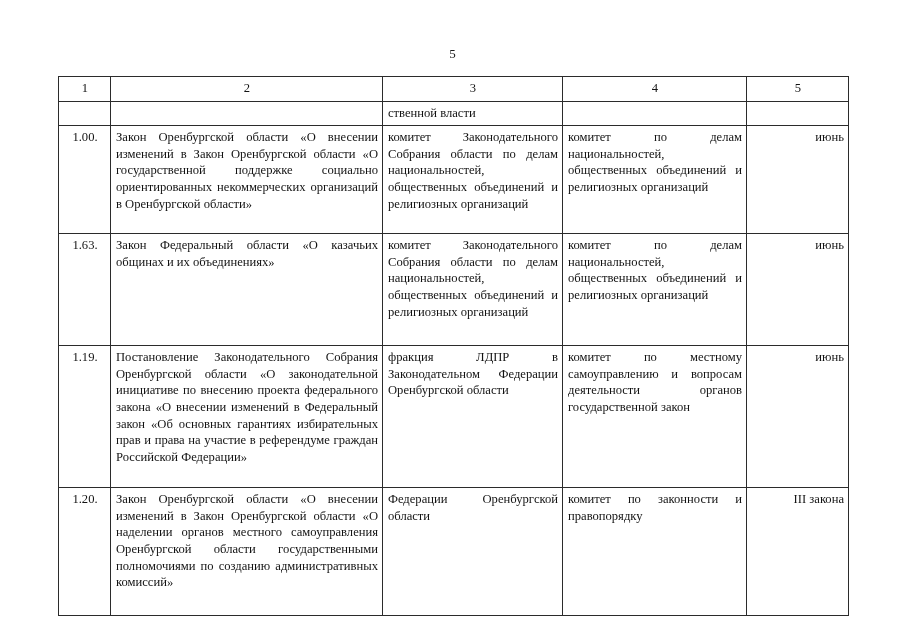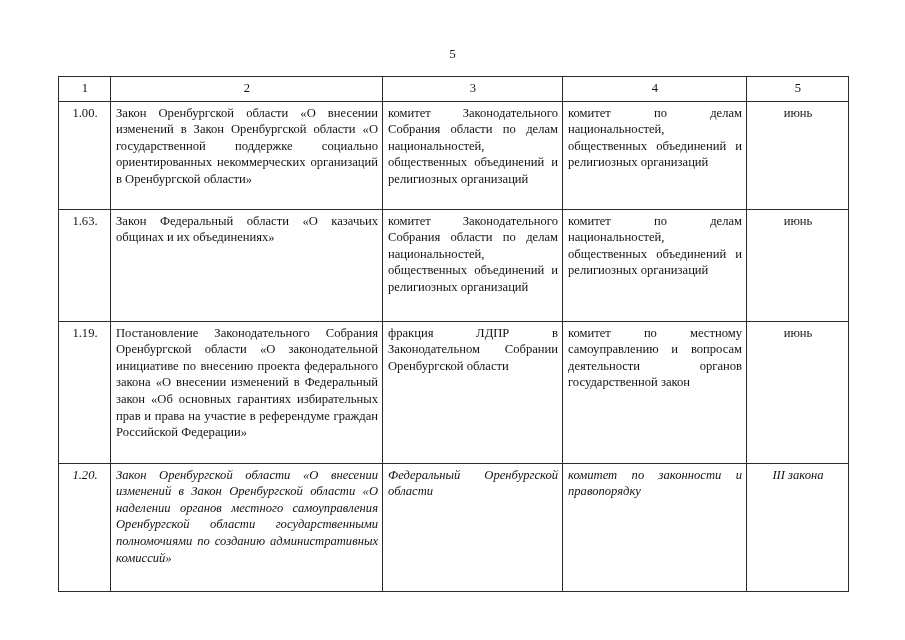--- a/index.html
+++ b/index.html
@@ -69,32 +69,32 @@
   td.num {
     padding-top: 5px;
     white-space: nowrap;
   }
   td.body {
     text-align: justify;
     text-align-last: left;
     hyphens: manual;
   }
   td.term {
-    text-align: center;
+    text-align: right;
     padding-top: 5px;
     white-space: nowrap;
   }
   .r-cont td {
     padding-top: 2px;
     padding-bottom: 2px;
   }
   .r117 td { height: 100px; }
   .r118 td { height: 104px; }
   .r119 td { height: 134px; margin-top: 48px; }
-  .r120 td { height: 120px; font-style: italic; }
+  .r120 td { height: 120px; }
 </style>
 </head>
 <body>
 
 <div class="page">
 
   <div class="page-number">5</div>
 
   <div class="table-wrap">
     <table class="doc-table">
@@ -107,49 +107,56 @@
       </colgroup>
       <tbody>
         <tr>
           <td class="hdr">1</td>
           <td class="hdr">2</td>
           <td class="hdr">3</td>
           <td class="hdr">4</td>
           <td class="hdr">5</td>
         </tr>
 
+        <tr class="r-cont">
+          <td class="num"></td>
+          <td class="body"></td>
+          <td class="body">ственной власти</td>
+          <td class="body"></td>
+          <td class="term"></td>
+        </tr>
 
         <tr class="r117">
           <td class="num">1.00.</td>
           <td class="body">Закон Оренбургской области «О внесении изменений в Закон Оренбургской области «О государственной поддержке социально ориентированных некоммерческих организаций в Оренбургской области»</td>
           <td class="body">комитет Законодательного Собрания области по делам национальностей, общественных объединений и религиозных организаций</td>
           <td class="body">комитет по делам национальностей, общественных объединений и религиозных организаций</td>
           <td class="term">июнь</td>
         </tr>
 
         <tr class="r118">
           <td class="num">1.63.</td>
           <td class="body">Закон Федеральный области «О казачьих общинах и их объединениях»</td>
           <td class="body">комитет Законодательного Собрания области по делам национальностей, общественных объединений и религиозных организаций</td>
           <td class="body">комитет по делам национальностей, общественных объединений и религиозных организаций</td>
           <td class="term">июнь</td>
         </tr>
 
         <tr class="r119">
           <td class="num">1.19.</td>
           <td class="body">Постановление Законодательного Собрания Оренбургской области «О законодательной инициативе по внесению проекта федерального закона «О внесении изменений в Федеральный закон «Об основных гарантиях избирательных прав и права на участие в референдуме граждан Российской Федерации»</td>
-          <td class="body">фракция ЛДПР в Законодательном Собрании Оренбургской области</td>
+          <td class="body">фракция ЛДПР в Законодательном Федерации Оренбургской области</td>
           <td class="body">комитет по местному самоуправлению и вопросам деятельности органов государственной закон</td>
           <td class="term">июнь</td>
         </tr>
 
         <tr class="r120">
           <td class="num">1.20.</td>
           <td class="body">Закон Оренбургской области «О внесении изменений в Закон Оренбургской области «О наделении органов местного самоуправления Оренбургской области государственными полномочиями по созданию административных комиссий»</td>
-          <td class="body">Федеральный Оренбургской области</td>
+          <td class="body">Федерации Оренбургской области</td>
           <td class="body">комитет по законности и правопорядку</td>
           <td class="term">III закона</td>
         </tr>
       </tbody>
     </table>
   </div>
 
 </div>
 
 </body></html>

